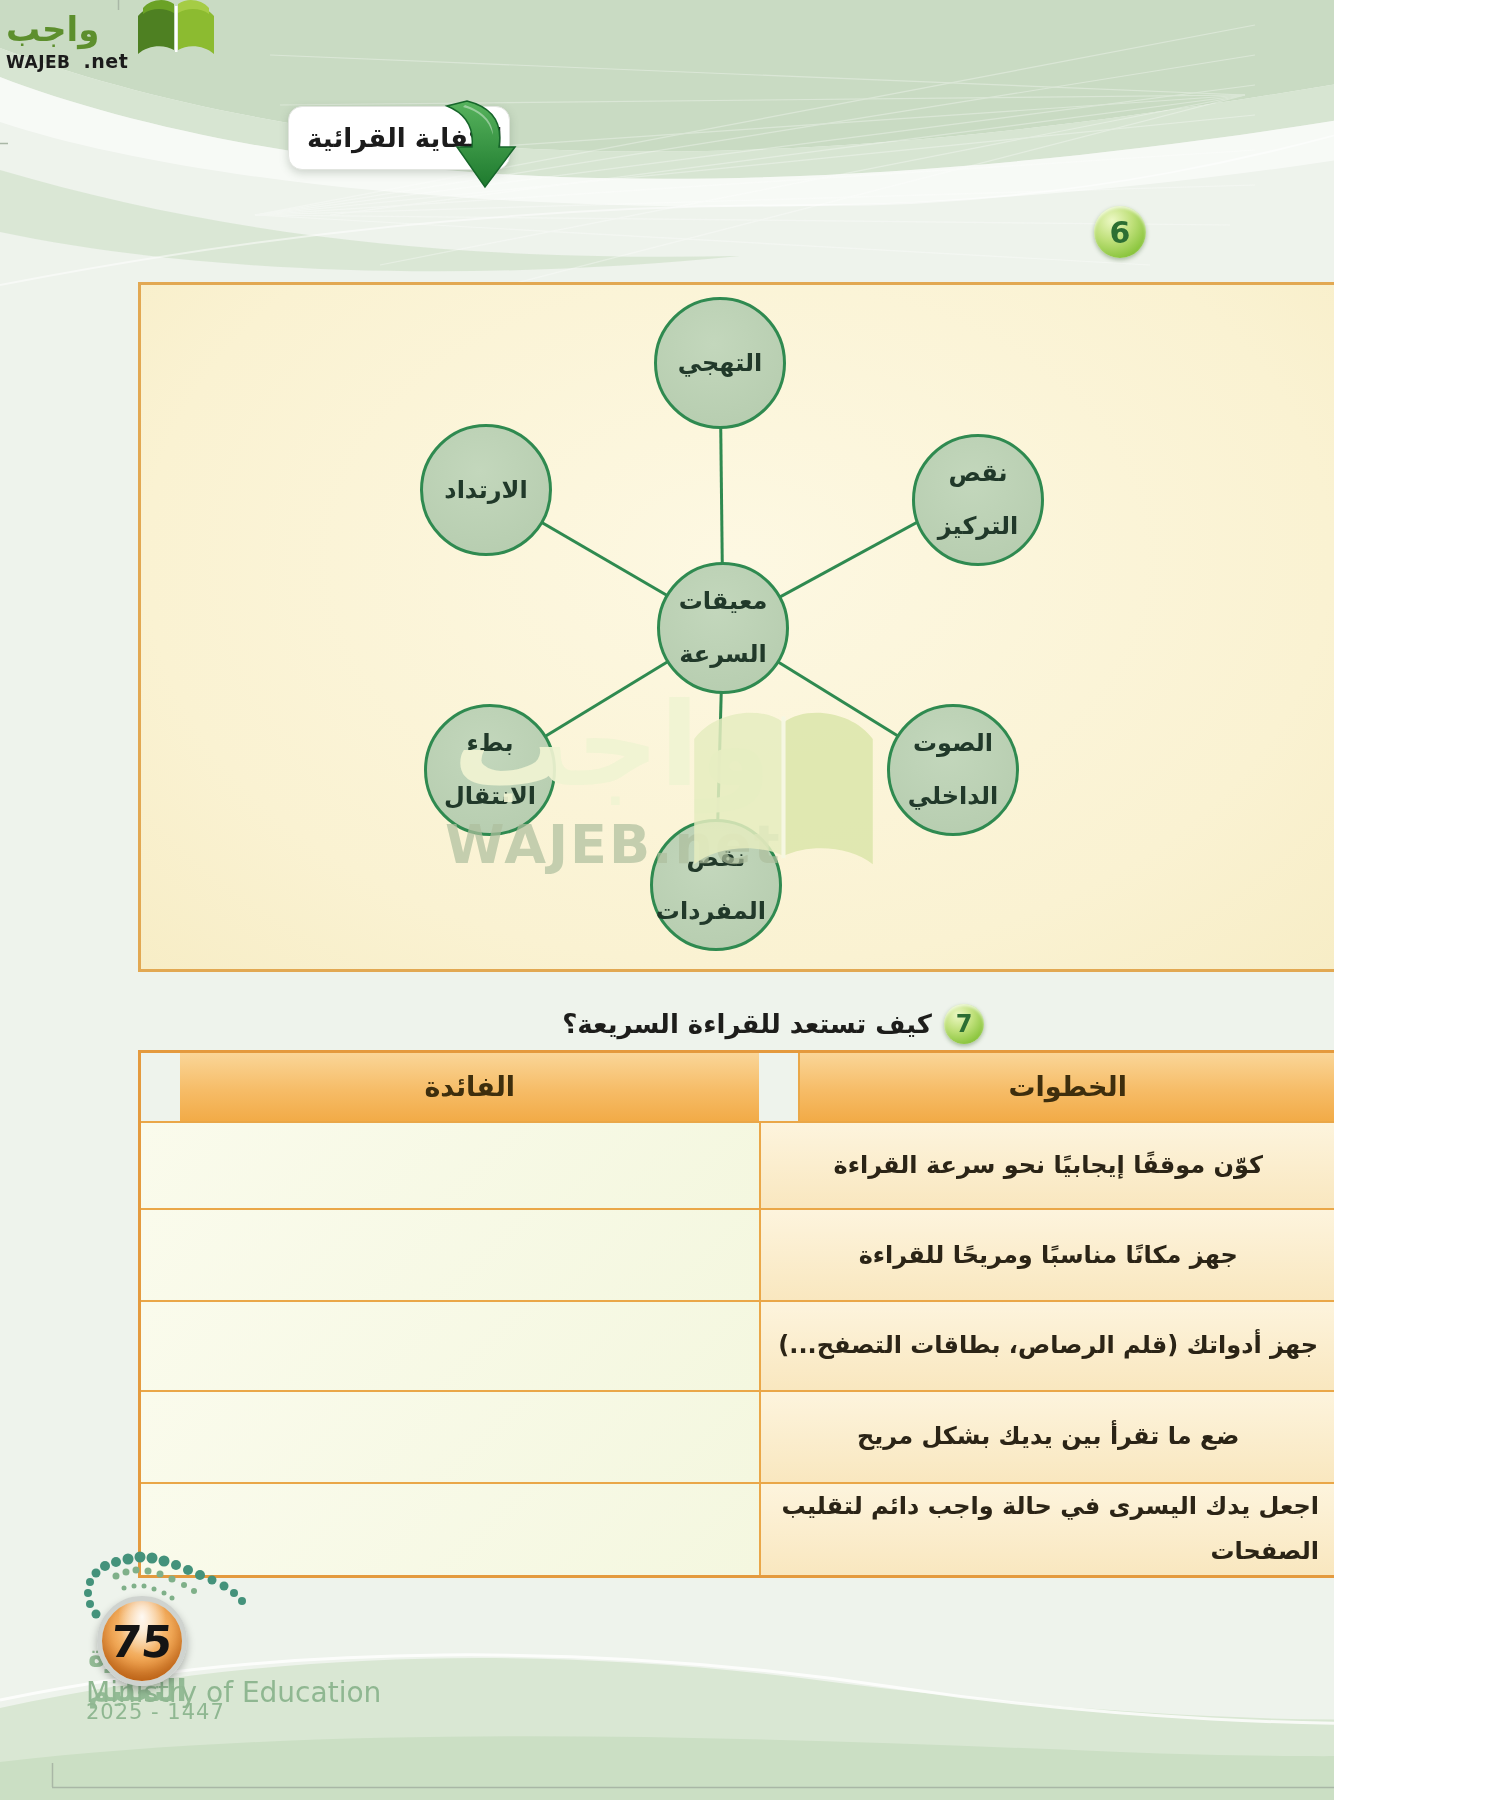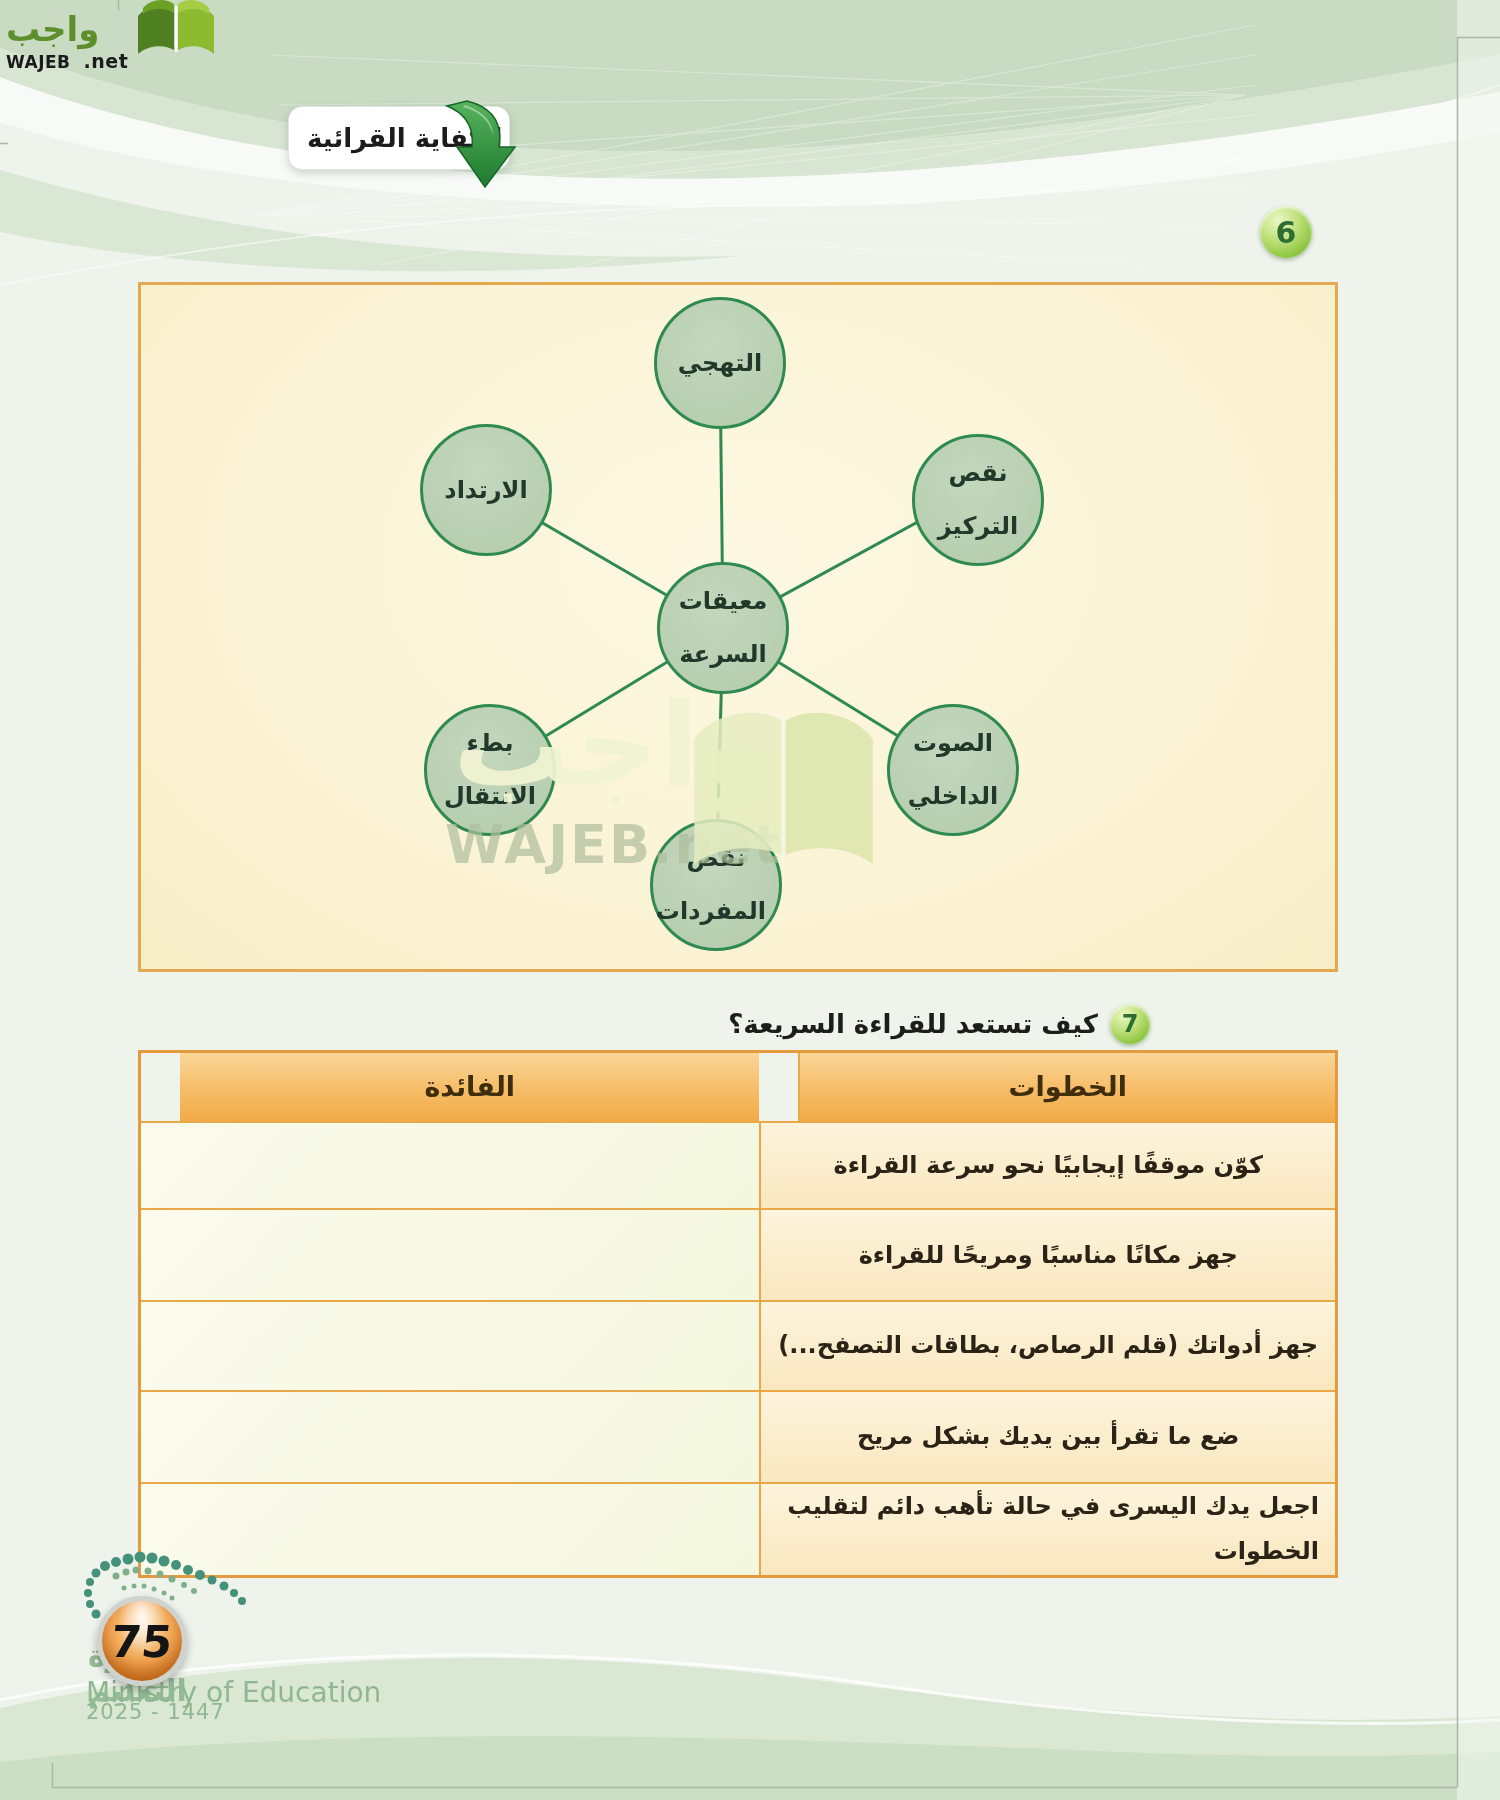--- a/index.html
+++ b/index.html
@@ -1,17 +1,17 @@
 <!DOCTYPE html>
 <html lang="ar"><head>
 <meta charset="utf-8">
 <style>
   html,body{margin:0;padding:0;}
   body{font-family:"DejaVu Sans",sans-serif;}
-  .page{position:relative;width:1500px;height:1800px;overflow:hidden;background:#eef3ec;}
+  .page{position:relative;width:1334px;height:1800px;overflow:hidden;background:#eef3ec;}
   .bg{position:absolute;left:0;top:0;z-index:0;}
 
   
   .brand{position:absolute;left:6px;top:0;z-index:4;display:flex;align-items:flex-start;}
   .brand-text{display:flex;flex-direction:column;align-items:flex-start;margin-top:12px;}
   .brand-ar{font-size:34px;font-weight:bold;color:#5d8f2d;line-height:1;}
   .brand-en{font-size:17px;font-weight:bold;color:#1b1b1b;letter-spacing:.5px;margin-top:4px;}
   .brand-en .tld{font-size:19px;margin-left:13px;}
   .brand-book{margin-left:6px;}
 
@@ -232,21 +232,21 @@
       <span class="steps-text"></span>
       </div>
     <div class="cell body steps">
       <span class="steps-text">ضع ما تقرأ بين يديك بشكل مريح</span>
       </div>
 
     <div class="cell body benefit row5">
       <span class="steps-text"></span>
       </div>
     <div class="cell body steps row5">
-      <span class="steps-text">اجعل يدك اليسرى في حالة تأهب دائم لتقليب الخطوات</span>
+      <span class="steps-text">اجعل يدك اليسرى في حالة واجب دائم لتقليب الصفحات</span>
       </div>
   </div>
 
   <svg class="dots" width="200" height="82" viewBox="0 0 200 82">
     <g fill="#44927b">
       <circle cx="20" cy="68" r="4.5"></circle>
         <circle cx="14" cy="58" r="4"></circle>
         <circle cx="12" cy="47" r="4"></circle>
       <circle cx="14" cy="36" r="4"></circle>
         <circle cx="20" cy="27" r="4.5"></circle>

